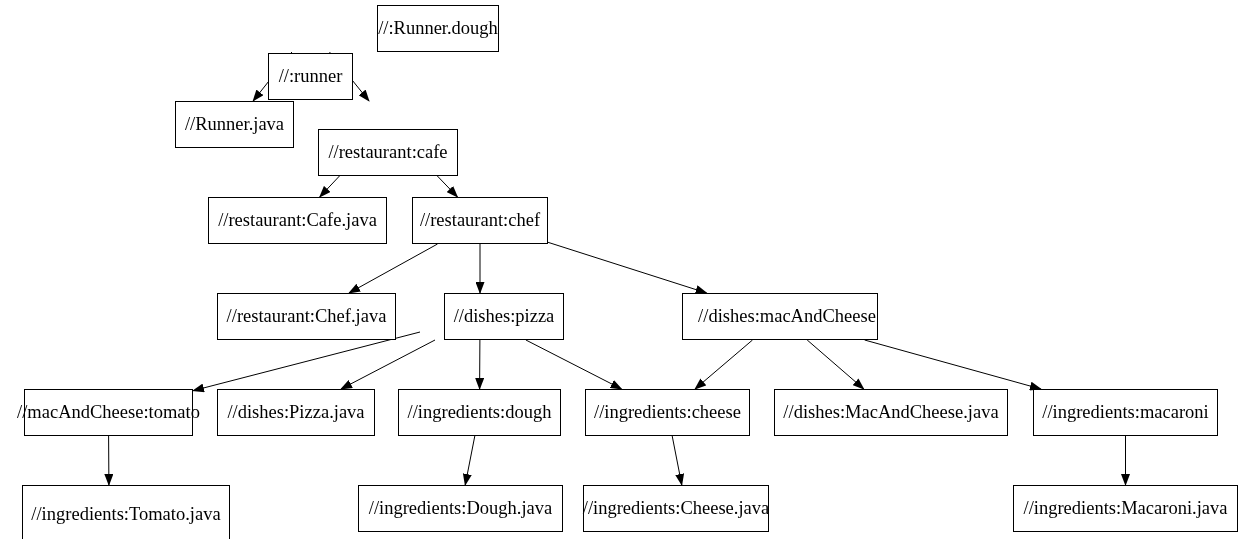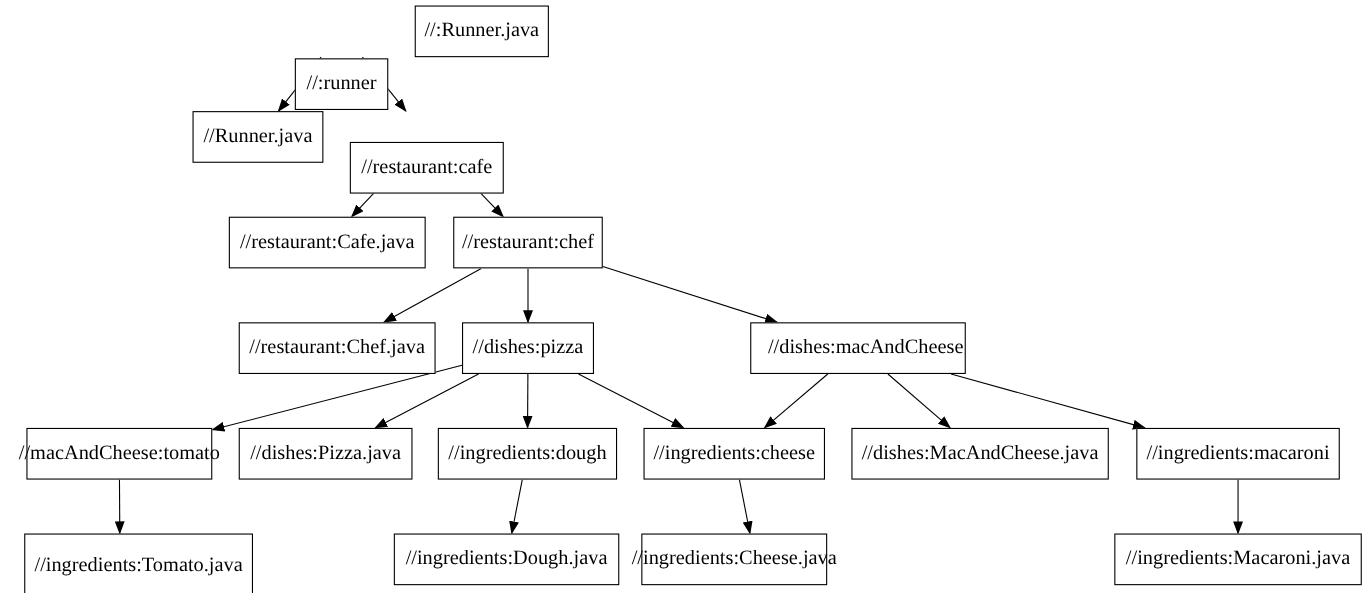--- a/index.html
+++ b/index.html
@@ -62,31 +62,31 @@
       <line x1="525.9" y1="340.0" x2="621.6" y2="389.0" class="edge-line" marker-end="url(#arrow)"></line>
       <line x1="752.5" y1="340.0" x2="695.0" y2="389.0" class="edge-line" marker-end="url(#arrow)"></line>
       <line x1="807.2" y1="340.0" x2="863.8" y2="389.0" class="edge-line" marker-end="url(#arrow)"></line>
       <line x1="864.6" y1="340.0" x2="1040.9" y2="389.0" class="edge-line" marker-end="url(#arrow)"></line>
       <line x1="108.6" y1="436.0" x2="108.9" y2="485.0" class="edge-line" marker-end="url(#arrow)"></line>
       <line x1="474.8" y1="436.0" x2="465.2" y2="485.0" class="edge-line" marker-end="url(#arrow)"></line>
       <line x1="672.2" y1="436.0" x2="681.8" y2="485.0" class="edge-line" marker-end="url(#arrow)"></line>
       <line x1="1125.5" y1="436.0" x2="1125.5" y2="485.0" class="edge-line" marker-end="url(#arrow)"></line>
     </svg>
     <div class="node" style="left: 268px; top: 5px; width: 85px; height: 47px; margin-top: 48px;">//:runner</div>
-    <div class="node" style="left: 377px; top: 5px; width: 122px; height: 47px;">//:Runner.java</div>
+    <div class="node" style="left: 377px; top: 5px; width: 122px; height: 47px;">//:Runner.dough</div>
     <div class="node" style="left: 175px; top: 101px; width: 119px; height: 47px;">//Runner.java</div>
     <div class="node" style="left: 318px; top: 101px; width: 140px; height: 47px; margin-top: 28px;">//restaurant:cafe</div>
     <div class="node" style="left: 208px; top: 197px; width: 179px; height: 47px;">//restaurant:Cafe.java</div>
     <div class="node" style="left: 412px; top: 197px; width: 136px; height: 47px;">//restaurant:chef</div>
     <div class="node" style="left: 217px; top: 293px; width: 179px; height: 47px;">//restaurant:Chef.java</div>
-    <div class="node" style="left: 420px; top: 293px; width: 120px; height: 47px;">//dishes:pizza</div>
+    <div class="node" style="left: 444px; top: 293px; width: 120px; height: 47px;">//dishes:pizza</div>
     <div class="node" style="left: 682px; top: 293px; width: 196px; height: 47px; padding-left: 14px;">//dishes:macAndCheese</div>
     <div class="node" style="left: 24px; top: 389px; width: 169px; height: 47px;">//macAndCheese:tomato</div>
     <div class="node" style="left: 217px; top: 389px; width: 158px; height: 47px;">//dishes:Pizza.java</div>
     <div class="node" style="left: 398px; top: 389px; width: 163px; height: 47px;">//ingredients:dough</div>
     <div class="node" style="left: 585px; top: 389px; width: 165px; height: 47px;">//ingredients:cheese</div>
     <div class="node" style="left: 774px; top: 389px; width: 234px; height: 47px;">//dishes:MacAndCheese.java</div>
     <div class="node" style="left: 1033px; top: 389px; width: 185px; height: 47px;">//ingredients:macaroni</div>
     <div class="node" style="left: 22px; top: 485px; width: 208px; height: 59px;">//ingredients:Tomato.java</div>
     <div class="node" style="left: 358px; top: 485px; width: 205px; height: 47px;">//ingredients:Dough.java</div>
-    <div class="node" style="left: 583px; top: 485px; width: 169px; height: 47px;">//ingredients:Cheese.java</div>
+    <div class="node" style="left: 583px; top: 485px; width: 186px; height: 47px;">//ingredients:Cheese.java</div>
     <div class="node" style="left: 1013px; top: 485px; width: 225px; height: 47px;">//ingredients:Macaroni.java</div>
   </div>
 
 </body></html>

